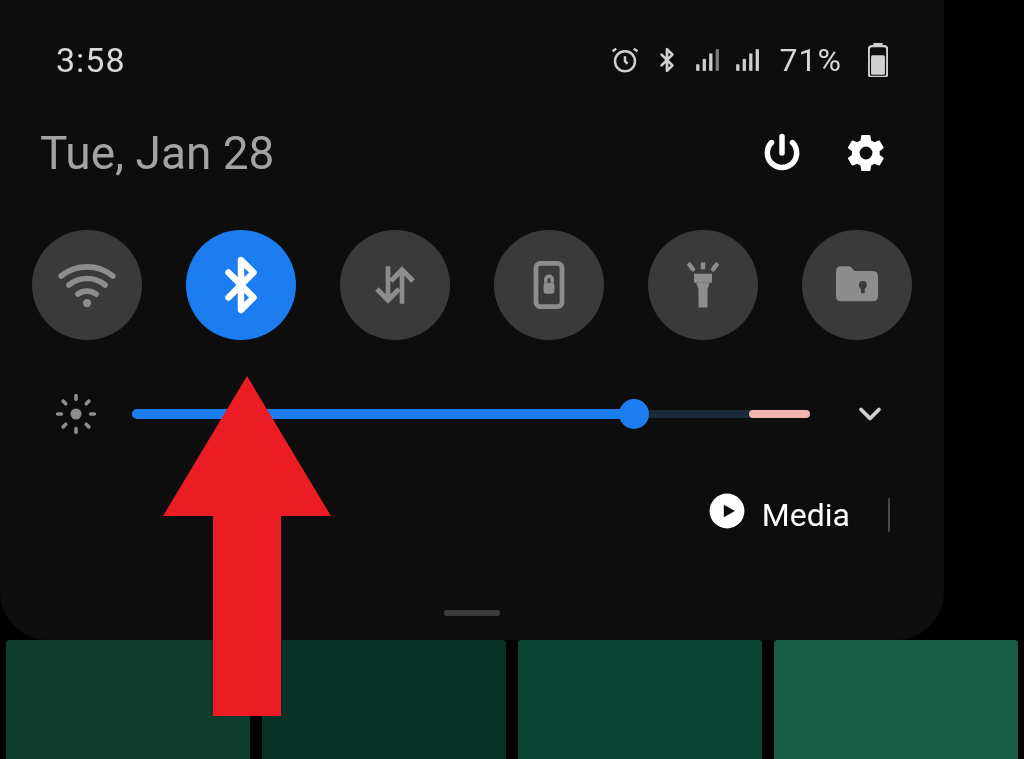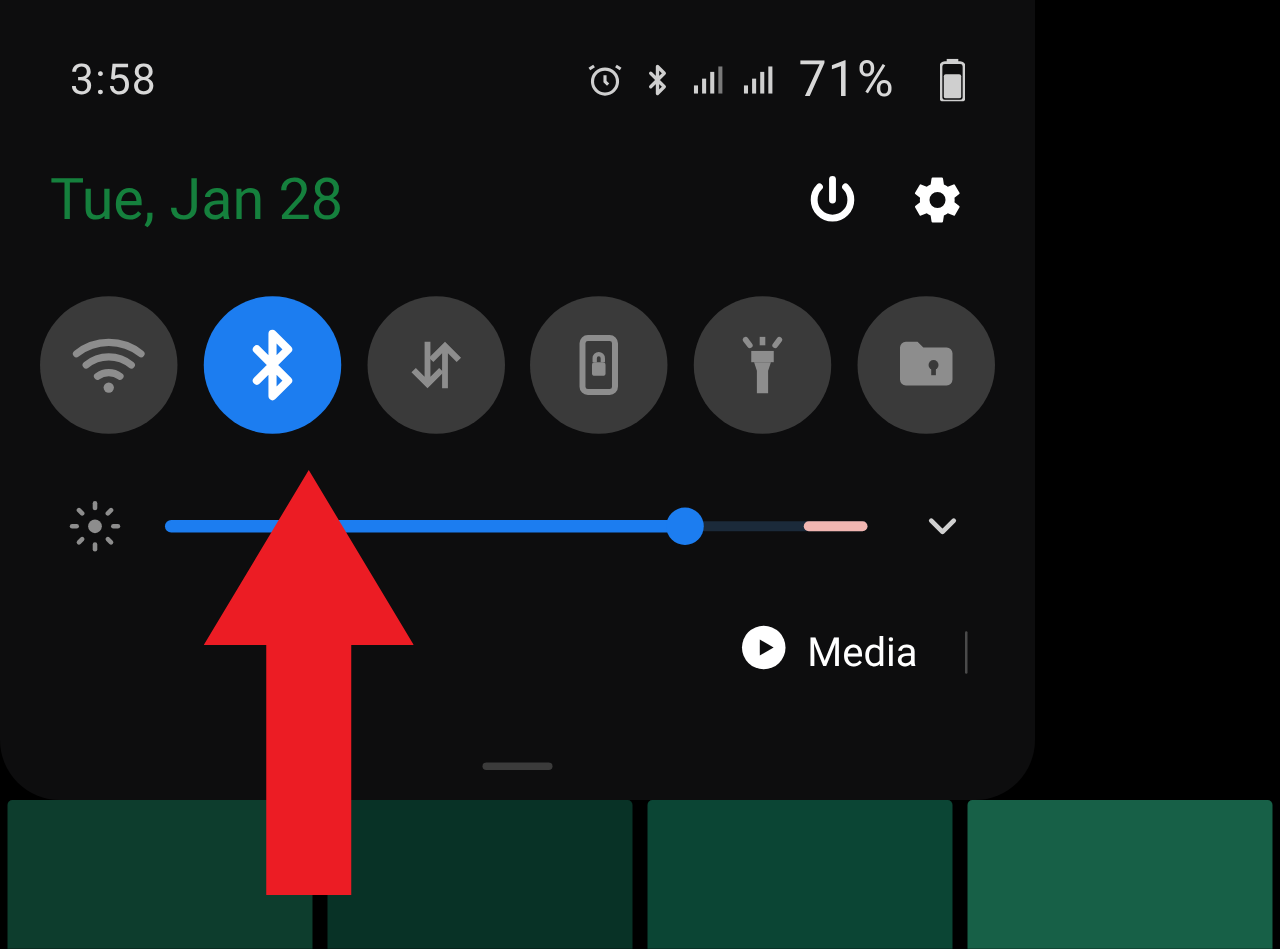--- a/index.html
+++ b/index.html
@@ -1,22 +1,22 @@
 <!DOCTYPE html>
 <html><head>
 <meta charset="utf-8">
 <style>
   html,body{margin:0;padding:0;background:#000;width:1024px;height:759px;overflow:hidden;font-family:Roboto,Arial,Helvetica,sans-serif;color:#fff}
-  .panel{position:relative;width:828px;height:640px;background:#0d0d0e;border-bottom-left-radius:48px;border-bottom-right-radius:48px}
+  .panel{position:relative;width:944px;height:640px;background:#0d0d0e;border-bottom-left-radius:48px;border-bottom-right-radius:48px}
   .status-bar{display:flex;align-items:center;justify-content:space-between;padding:40px 56px 0 56px;font-size:34px;color:#d8d8d8;letter-spacing:1px}
   .status-right{display:flex;align-items:center;gap:14px}
   .status-right svg{display:block}
-  .batt-txt{font-size:40px;margin-left:6px;margin-right:22px}
+  .batt-txt{font-size:32px;margin-left:6px;margin-right:12px}
   .header-row{display:flex;align-items:center;justify-content:space-between;padding:46px 56px 0 40px}
-  .date-text{font-size:46px;font-weight:400;color:#15803d}
+  .date-text{font-size:46px;font-weight:400;color:#a3a3a3}
   .header-icons{display:flex;align-items:center;gap:40px}
   .header-icons svg{display:block}
   .qs-row{display:flex;align-items:center;justify-content:space-between;padding:50px 32px 0 32px}
   .qs-tile{width:110px;height:110px;border-radius:55px;display:flex;align-items:center;justify-content:center;background:#3a3a3a}
   .qs-tile.on{background:#1c7df0}
   .qs-tile svg{display:block}
   .brightness-row{display:flex;align-items:center;padding:52px 50px 0 48px}
   .b-icon{width:56px;display:flex;align-items:center;justify-content:center}
   .slider-wrap{flex:1;height:24px;position:relative;margin:0 36px 0 28px}
   .slider-track{position:absolute;left:0;right:0;top:50%;transform:translateY(-50%);height:8px;border-radius:4px;background:#1b2a3a}

